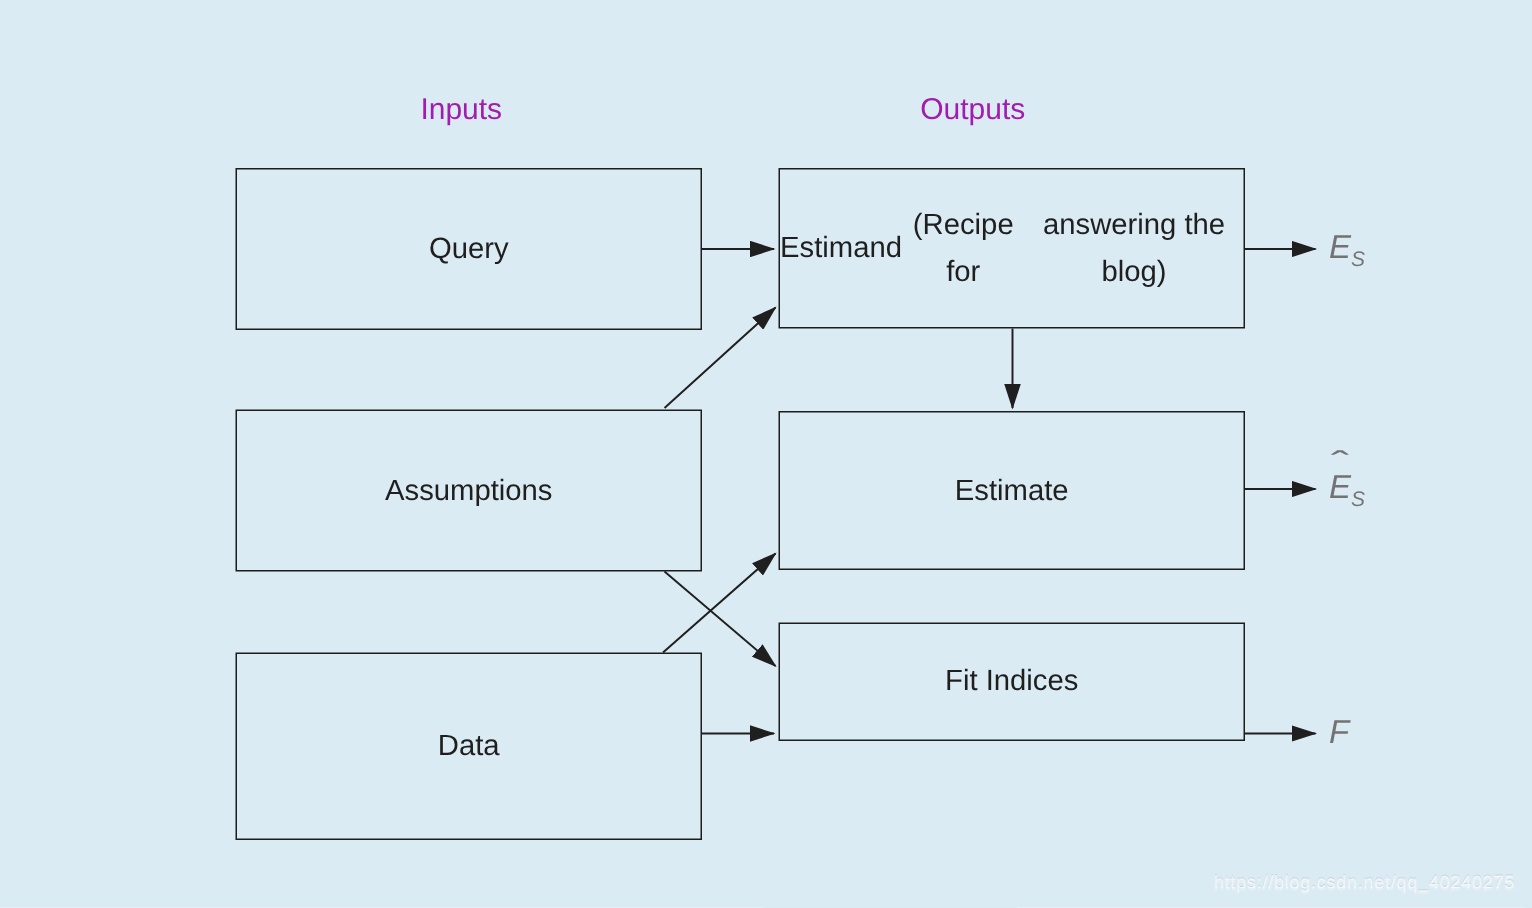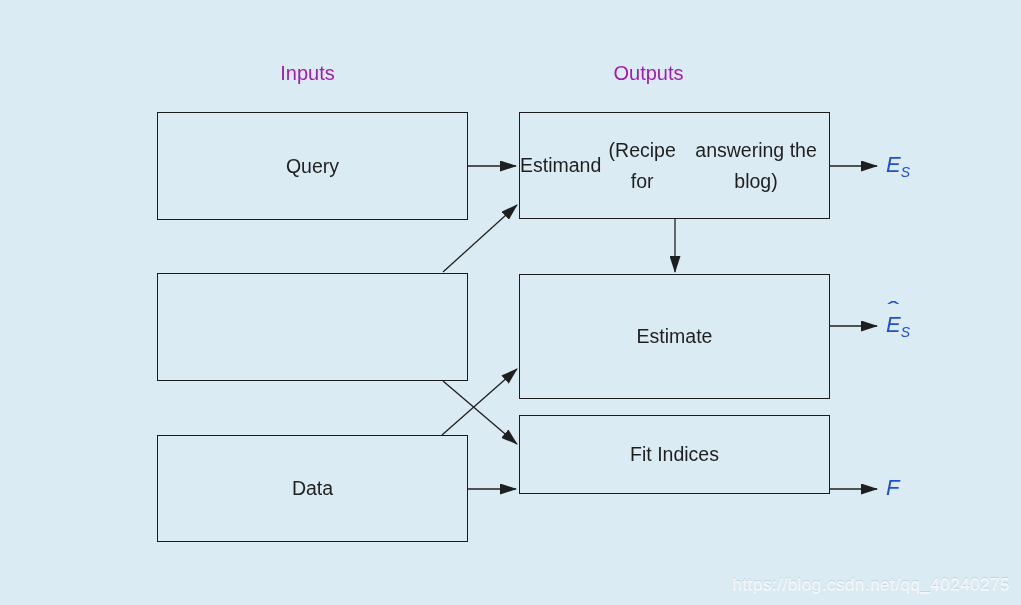--- a/index.html
+++ b/index.html
@@ -37,38 +37,38 @@
     flex-direction: row;
     justify-content: center;
     align-items: center;
     text-align: center;
     font-size: 19.5px;
     line-height: 31px;
     box-sizing: border-box;
   }
   #box-query       { left: 157px; top: 112px; height: 108px; }
   #box-assumptions { left: 157px; top: 273px; height: 108px; }
-  #box-data        { left: 157px; top: 435px; height: 107px; }
+  #box-data        { left: 157px; top: 435px; height: 125px; }
   #box-estimand    { left: 519px; top: 112px; height: 107px; }
-  #box-estimate    { left: 519px; top: 274px; height: 125px; }
+  #box-estimate    { left: 519px; top: 274px; height: 106px; }
   #box-fit         { left: 519px; top: 415px; height: 79px; }
 
   #arrow-layer {
     position: absolute;
     left: 0; top: 0;
     width: 1021px;
     height: 605px;
   }
   #arrow-layer line { stroke: #1f1f1f; stroke-width: 1.3; }
 
   .out-label {
     position: absolute;
     font-size: 22px;
     font-style: italic;
-    color: #1d4ed8;
+    color: #737373;
     white-space: nowrap;
   }
   #label-es    { left: 886px; top: 152px; }
   #label-eshat { left: 886px; top: 312px; }
   #label-f     { left: 886px; top: 475px; }
   .base-wrap { position: relative; display: inline-block; }
   .hat {
     position: absolute;
     left: 0;
     top: -0.62em;
@@ -80,39 +80,40 @@
     line-height: 1;
   }
   .sub {
     font-size: 14px;
     vertical-align: -5px;
   }
   #watermark {
     position: absolute;
     right: 11px;
     bottom: 10px;
-    font-size: 17px;
+    font-size: 12px;
     letter-spacing: 0.5px;
     color: rgba(255,255,255,0.72);
     text-shadow: 0 -1px 0 rgba(150,168,182,0.35), 0 1px 1px rgba(255,255,255,0.5);
   }
 </style>
 </head>
 <body>
 
 <div id="canvas">
 
   <div class="col-heading" id="heading-inputs">Inputs</div>
   <div class="col-heading" id="heading-outputs">Outputs</div>
 
   <div class="node" id="box-query">
     <div>Query</div>
   </div>
 
   <div class="node" id="box-assumptions">
+    <div>Assumptions</div>
   </div>
 
   <div class="node" id="box-data">
     <div>Data</div>
   </div>
 
   <div class="node" id="box-estimand">
     <div>Estimand</div>
     <div>(Recipe for</div>
     <div>answering the blog)</div>

